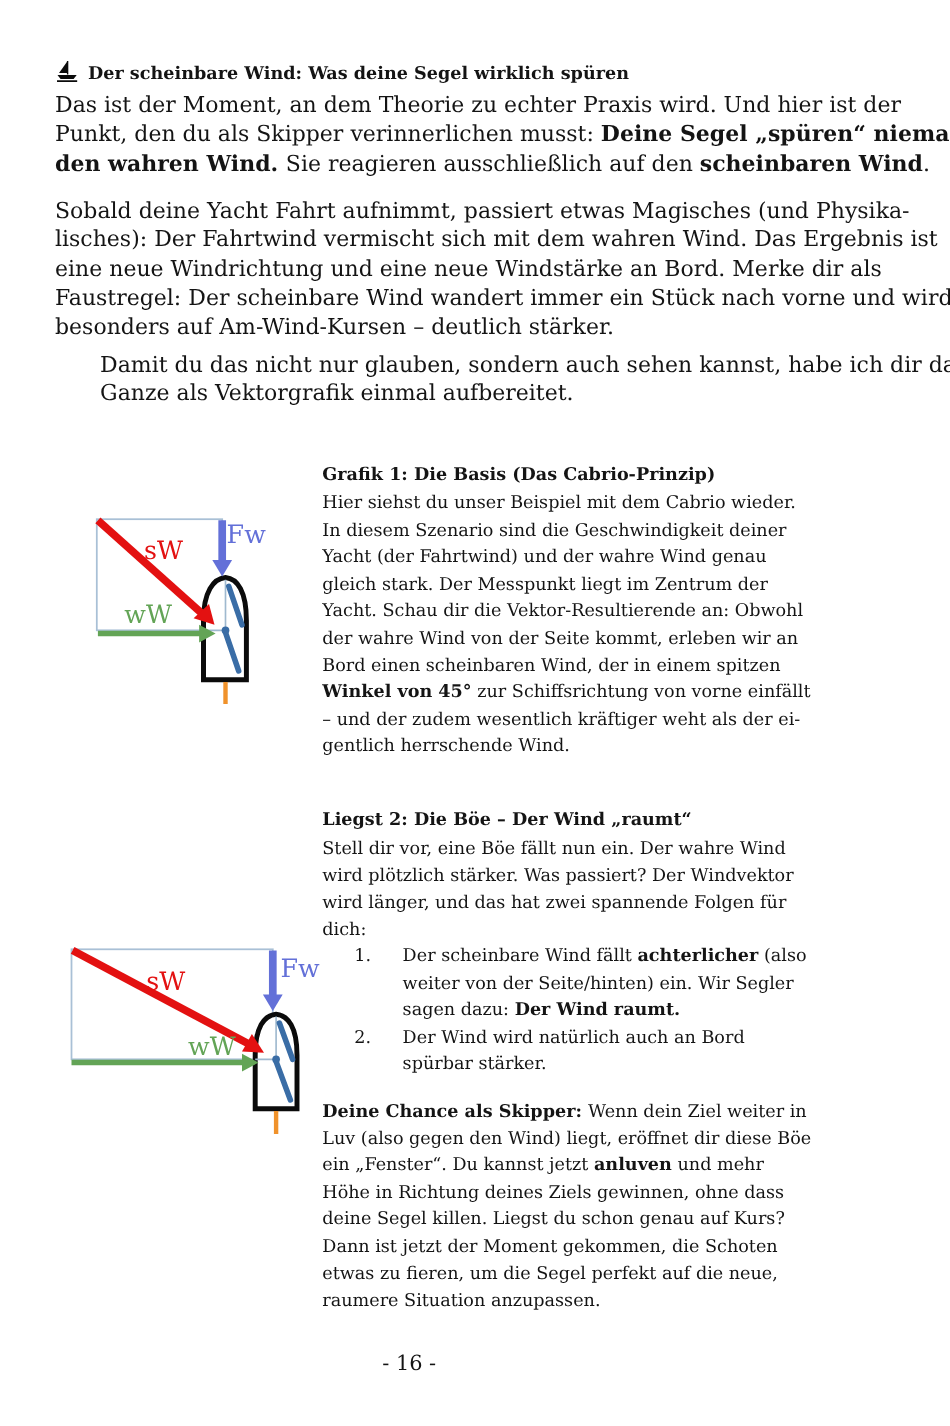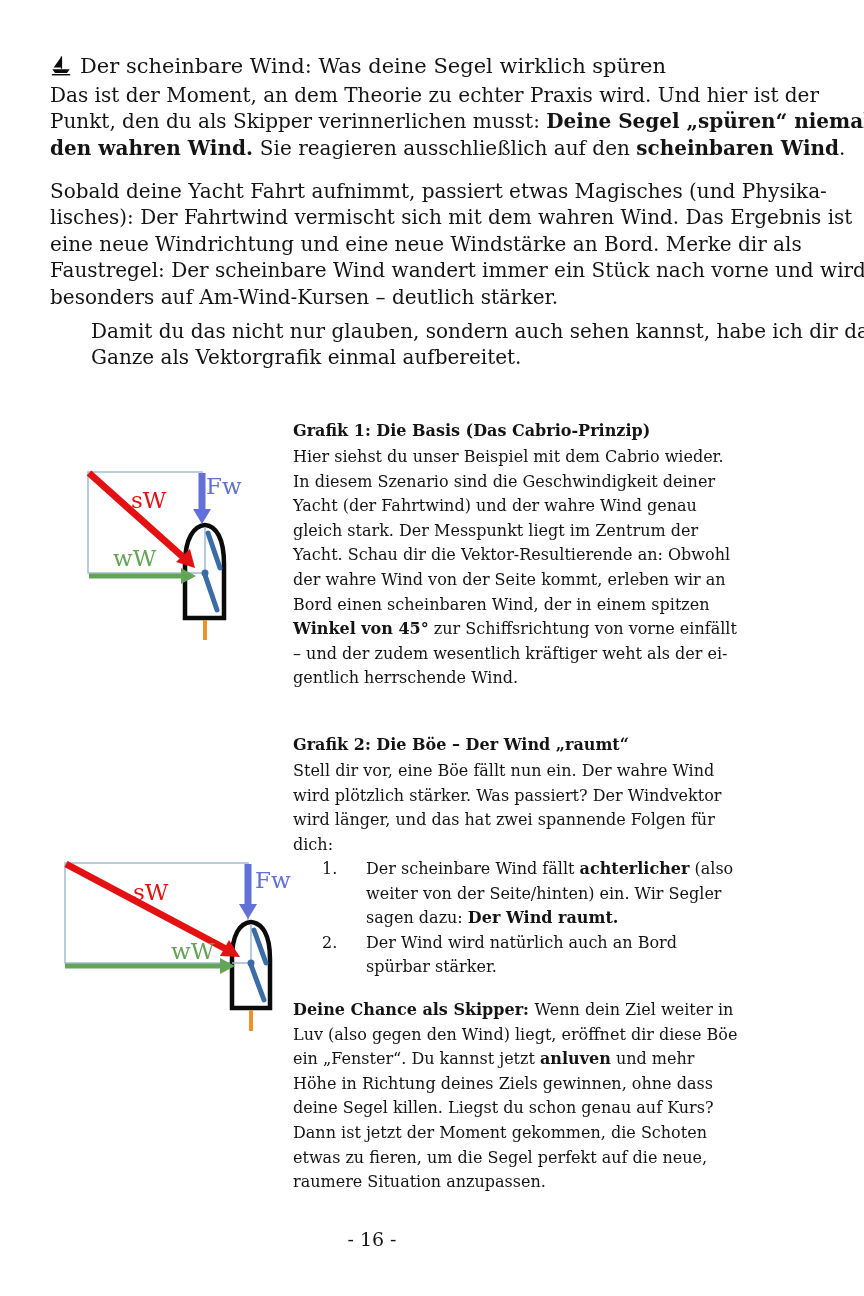--- a/index.html
+++ b/index.html
@@ -4,21 +4,21 @@
 <style>
   html,body{margin:0;padding:0;}
   body{
     width:864px;height:1296px;background:#ffffff;position:relative;
     font-family:"DejaVu Serif","Liberation Serif",serif;color:#141414;
     overflow:hidden;
   }
   .abs{position:absolute;}
   .top-block{font-size:20px;line-height:26.4px;white-space:nowrap;}
   .col-block{font-size:16px;line-height:24.6px;white-space:nowrap;}
-  .heading{font-size:21px;font-weight:400;display:flex;align-items:center;gap:8px;}
+  .heading{font-size:16px;font-weight:700;display:flex;align-items:flex-end;gap:8px;}
   b{font-weight:700;}
   .footer{width:744px;text-align:center;font-size:19px;}
   .list-row{display:flex;align-items:flex-start;}
   .list-num{width:44px;flex:0 0 44px;}
   
   .sw-stroke{stroke:var(--swred);}      .sw-fill{fill:var(--swred);}
   .ww-stroke{stroke:var(--wwgreen);}    .ww-fill{fill:var(--wwgreen);}
   .fw-stroke{stroke:var(--fwblue);}     .fw-fill{fill:var(--fwblue);}
   .sail-stroke{stroke:var(--sail);}     .sail-fill{fill:var(--sail);}
   .rudder-stroke{stroke:var(--rudder);}
@@ -73,21 +73,21 @@
 
     <line x1="34" y1="25" x2="129" y2="110" stroke-width="7" class="sw-stroke"></line>
     <polygon points="140,120 121,114 135,101" class="sw-fill"></polygon>
 
     <text x="76" y="60" class="vec-label sw-fill">sW</text>
     <text x="151" y="46" class="vec-label fw-fill">Fw</text>
     <text x="58" y="118" class="vec-label ww-fill">wW</text>
   </svg>
 </div>
 
-<div class="abs col-block" style="left:293px;top:733px;font-weight:700;">Grafik 2: Die Böe – Der Wind „raumt“</div>
+<div class="abs col-block" style="left:293px;top:733px;font-weight:700;">Liegst 2: Die Böe – Der Wind „raumt“</div>
 <div class="abs col-block" style="left:293px;top:759px;"><span>Stell dir vor, eine Böe fällt nun ein. Der wahre Wind</span><br><span>wird plötzlich stärker. Was passiert? Der Windvektor</span><br><span>wird länger, und das hat zwei spannende Folgen für</span><br><span>dich:</span></div>
 
 <div class="abs col-block" style="left:322px;top:857px;">
   <div class="list-row">
     <span class="list-num">1.</span>
     <span><span>Der scheinbare Wind fällt </span><b>achterlicher</b><span> (also</span><br><span>weiter von der Seite/hinten) ein. Wir Segler</span><br><span>sagen dazu: </span><b>Der Wind raumt.</b></span>
   </div>
   <div class="list-row">
     <span class="list-num">2.</span>
     <span><span>Der Wind wird natürlich auch an Bord</span><br><span>spürbar stärker.</span></span>

